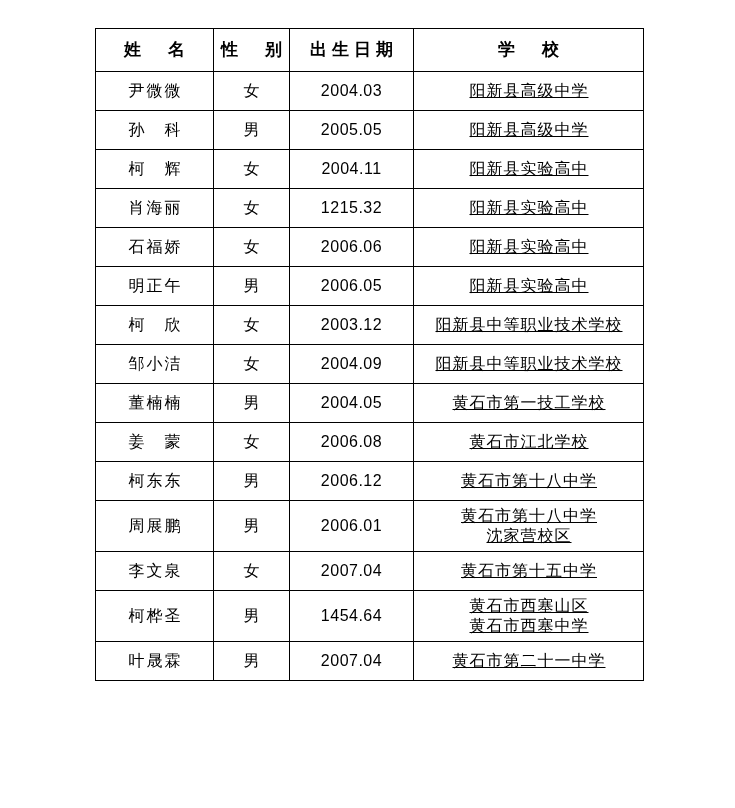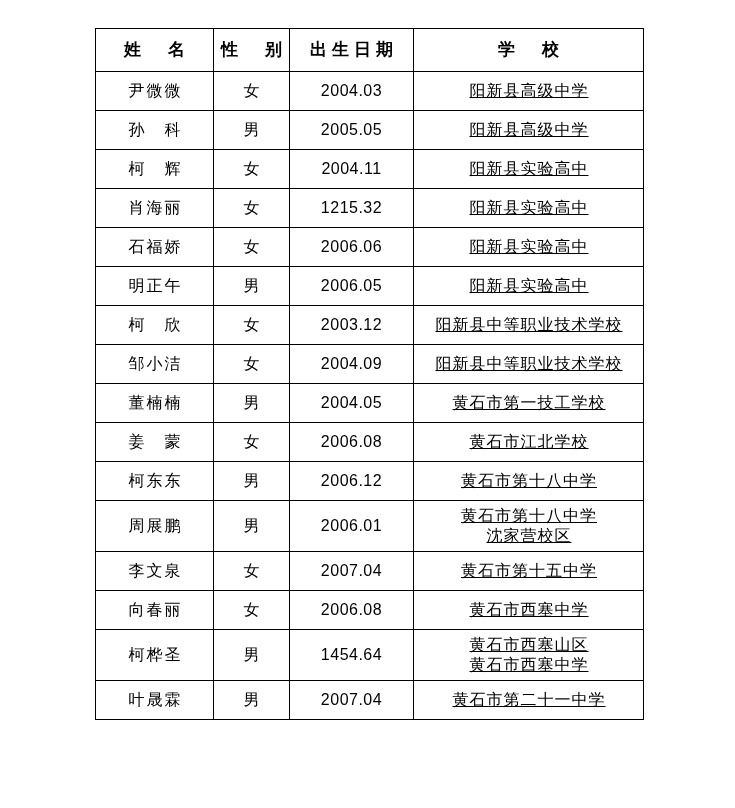--- a/index.html
+++ b/index.html
@@ -195,28 +195,20 @@
           </td>
         </tr>
         <tr>
           <td class="name">李文泉</td>
           <td class="gender">女</td>
           <td class="birth">2007.04</td>
           <td class="school">
             <span class="school-line">黄石市第十五中学</span>
           </td>
         </tr>
-        <tr>
-          <td class="name">向春丽</td>
-          <td class="gender">女</td>
-          <td class="birth">2006.08</td>
-          <td class="school">
-            <span class="school-line">黄石市西塞中学</span>
-          </td>
-        </tr>
         <tr class="two-line">
           <td class="name">柯桦圣</td>
           <td class="gender">男</td>
           <td class="birth">1454.64</td>
           <td class="school">
             <span class="school-line">黄石市西塞山区</span>
             <span class="school-line">黄石市西塞中学</span>
           </td>
         </tr>
         <tr>

